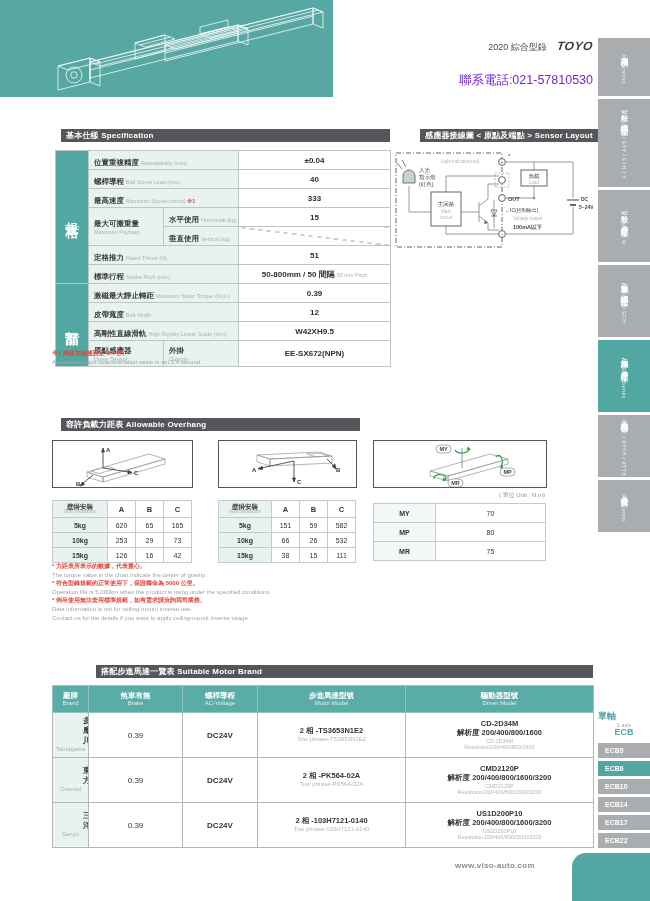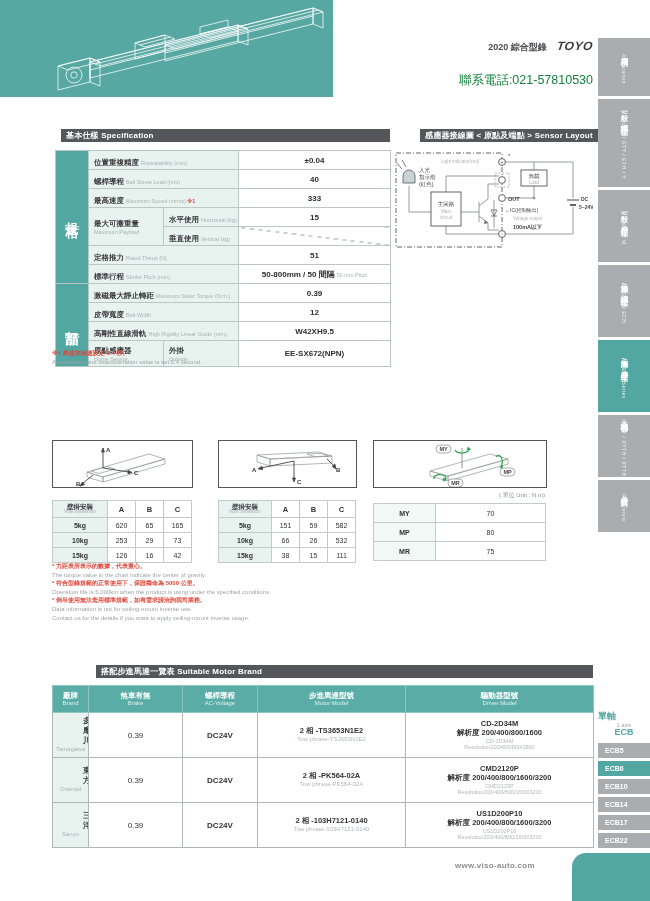--- a/index.html
+++ b/index.html
@@ -99,24 +99,24 @@
         <polygon points="58,66 90,58 100,62 68,70"></polygon>
         <polygon points="58,66 90,58 90,82 58,90"></polygon>
         <polygon points="90,58 100,62 100,86 90,82"></polygon>
         <circle cx="74" cy="75" r="8"></circle>
         <circle cx="74" cy="75" r="3.2"></circle>
       </g>
     </svg>
   </div>
 
   <div class="abs" style="left:0;top:36px;width:593px;text-align:right;">
-    <span style="font-size:9px;font-weight:bold;color:#4A4A4C;">2020 綜合型錄</span>
+    <span style="font-size:9px;font-weight:normal;color:#4A4A4C;">2020 綜合型錄</span>
     <span style="display:inline-block;font-size:12px;font-weight:900;font-style:italic;color:#3C3C3E;transform:skewX(-8deg);margin-left:6px;letter-spacing:.5px;">TOYO</span>
   </div>
-  <div class="abs" style="left:0;top:72px;width:593px;text-align:right;font-size:12.5px;color:#15803d;">聯系電話:021-57810530</div>
+  <div class="abs" style="left:0;top:72px;width:593px;text-align:right;font-size:12.5px;color:#6d28d9;">聯系電話:021-57810530</div>
 
   <div class="abs sec-title" style="left:51px;top:129px;width:339px;">
     <span class="sq"></span>
     <span class="bar">基本仕樣 Specification</span>
   </div>
   <div class="abs sec-title" style="left:410px;top:129px;width:198px;">
     <span class="sq"></span>
     <span class="bar">感應器接線圖 &lt; 原點及端點 &gt; Sensor Layout</span>
   </div>
 
@@ -259,20 +259,24 @@
     </g>
     <g font-size="4.6" fill="#B0B6B9">
       <text x="48" y="15">Light indicator(red)</text>
       <text x="53" y="65" text-anchor="middle">Main</text>
       <text x="53" y="71" text-anchor="middle">circuit</text>
       <text x="141" y="36" text-anchor="middle">Load</text>
       <text x="120" y="72">Voltage output</text>
     </g>
   </svg>
 
+  <div class="abs sec-title" style="left:51px;top:418px;width:309px;">
+    <span class="sq"></span>
+    <span class="bar">容許負載力距表 Allowable Overhang</span>
+  </div>
 
   <div class="abs diagbox" style="left:52px;top:440px;width:139px;height:46px;">
     <svg width="139" height="46" viewBox="0 0 139 46">
       <g fill="none" stroke="#9AA4A1" stroke-width="0.8">
         <polygon points="34,31 96,13 112,18 50,36"></polygon>
         <polygon points="50,36 112,18 112,23 50,41"></polygon>
         <polygon points="34,31 50,36 50,41 34,36"></polygon>
         <polygon points="38,30 54,25.5 62,28 46,32.5"></polygon>
       </g>
       <g stroke="#444" stroke-width="0.9" fill="#444">

